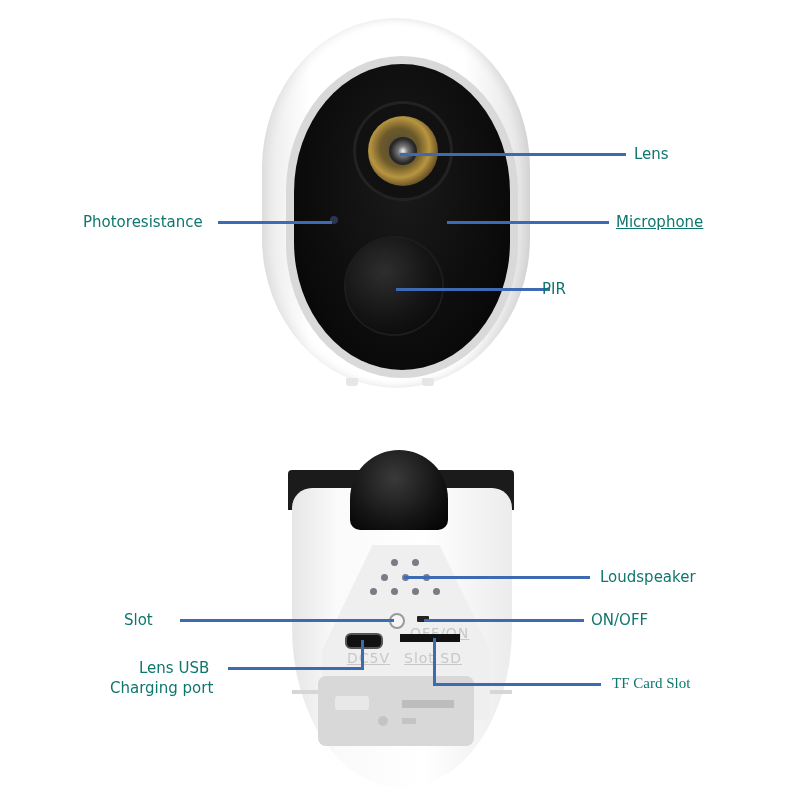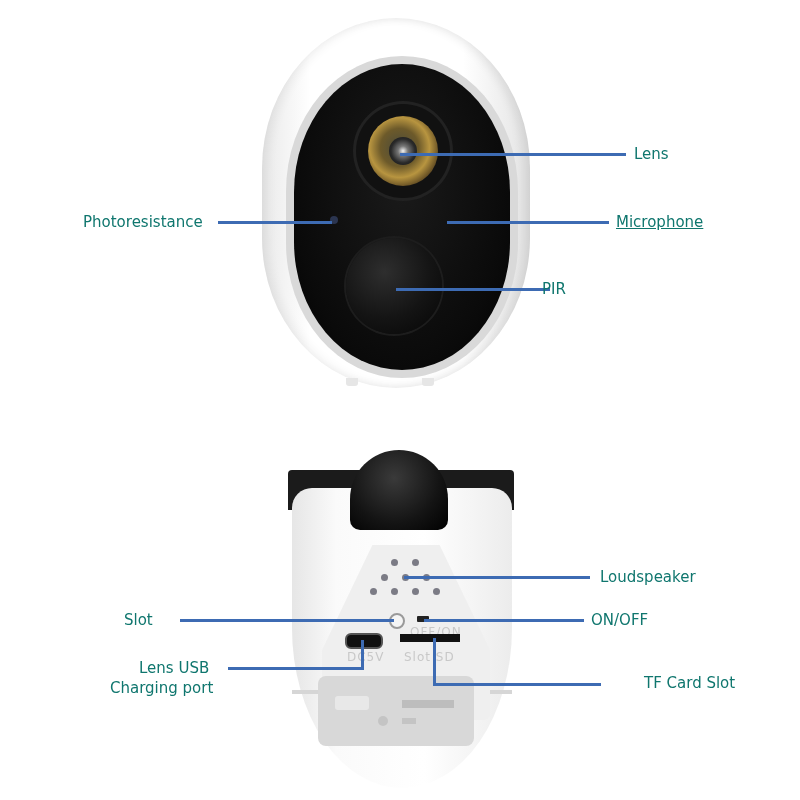--- a/index.html
+++ b/index.html
@@ -22,21 +22,21 @@
   .bot-dome-back{left:288px;top:470px;width:226px;height:40px;background:#1b1b1b;border-radius:4px 4px 0 0;}
   .bot-dome{left:350px;top:450px;width:98px;height:80px;border-radius:49px 49px 10px 10px;background:radial-gradient(circle at 45% 35%,#3a3a3a 0%,#141414 60%,#000 100%);}
   .bot-body{left:292px;top:488px;width:220px;height:300px;border-radius:20px 20px 110px 110px/20px 20px 160px 160px;background:linear-gradient(90deg,#e6e6e6 0%,#fafafa 20%,#ffffff 60%,#ececec 100%);}
   .bot-stripe{left:292px;top:690px;width:220px;height:4px;background:#d6d6d6;}
   .panel{left:322px;top:545px;width:168px;height:175px;background:#efefef;clip-path:polygon(30% 0,70% 0,100% 60%,100% 100%,0 100%,0 60%);border-radius:6px;}
   .spk{position:absolute;width:7px;height:7px;border-radius:50%;background:#7b7b85;}
   .reset{left:389px;top:613px;width:12px;height:12px;border-radius:50%;border:2px solid #9a9a9a;background:#f5f5f5;}
   .switch{left:417px;top:616px;width:12px;height:6px;background:#222;border-radius:1px;}
   .usb{left:345px;top:633px;width:34px;height:12px;border-radius:6px;background:#111;border:2px solid #555;}
   .tf{left:400px;top:634px;width:60px;height:8px;background:#111;}
-  .emb{position:absolute;font-size:12px;color:#c8c8c8;letter-spacing:1px;}
+  .emb{position:absolute;font-size:14px;color:#c8c8c8;letter-spacing:1px;text-decoration:underline;}
   .cover{left:318px;top:676px;width:156px;height:70px;border-radius:8px;background:#d8d8d8;}
   .cover-slot1{left:335px;top:696px;width:34px;height:14px;border-radius:3px;background:#e8e8e8;}
   .cover-slot2{left:402px;top:700px;width:52px;height:8px;background:#bdbdbd;}
   .cover-hole{left:378px;top:716px;width:10px;height:10px;border-radius:50%;background:#c4c4c4;}
   .cover-sq{left:402px;top:718px;width:14px;height:6px;background:#c4c4c4;}
 </style>
 </head>
 <body>
 
 <div class="abs top-shell"></div>
@@ -105,13 +105,13 @@
 <div class="line" style="left:424px;top:619px;width:160px;height:3px;"></div>
 <div class="label" style="left:591px;top:611px;">ON/OFF</div>
 
 <div class="line" style="left:228px;top:667px;width:134px;height:3px;"></div>
 <div class="line" style="left:361px;top:640px;width:3px;height:30px;"></div>
 <div class="label" style="left:139px;top:659px;">Lens USB</div>
 <div class="label" style="left:110px;top:679px;">Charging port</div>
 
 <div class="line" style="left:433px;top:638px;width:3px;height:48px;"></div>
 <div class="line" style="left:433px;top:683px;width:168px;height:3px;"></div>
-<div class="label" style="left:644px;top:674px;">TF Card Slot</div>
+<div class="label" style="left:612px;top:674px;font-family:Liberation Serif, serif;">TF Card Slot</div>
 
 </body></html>

